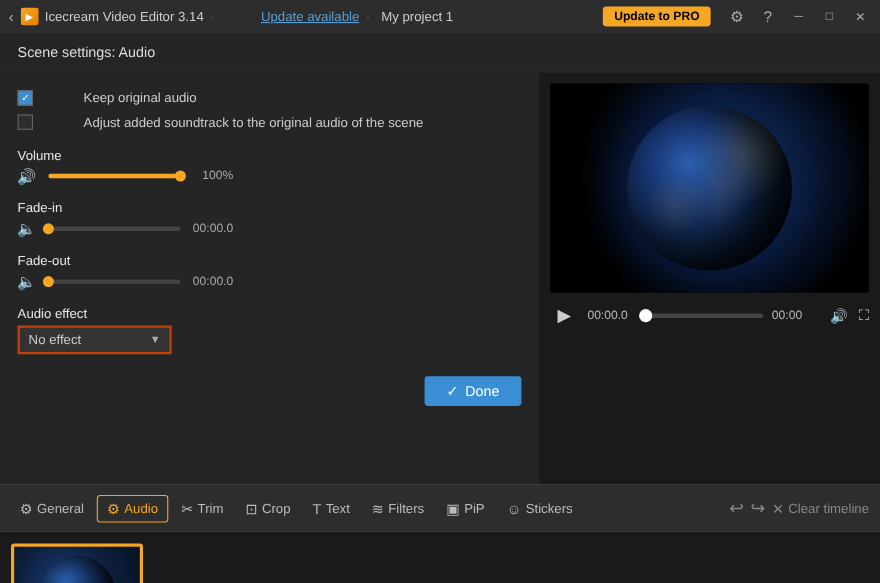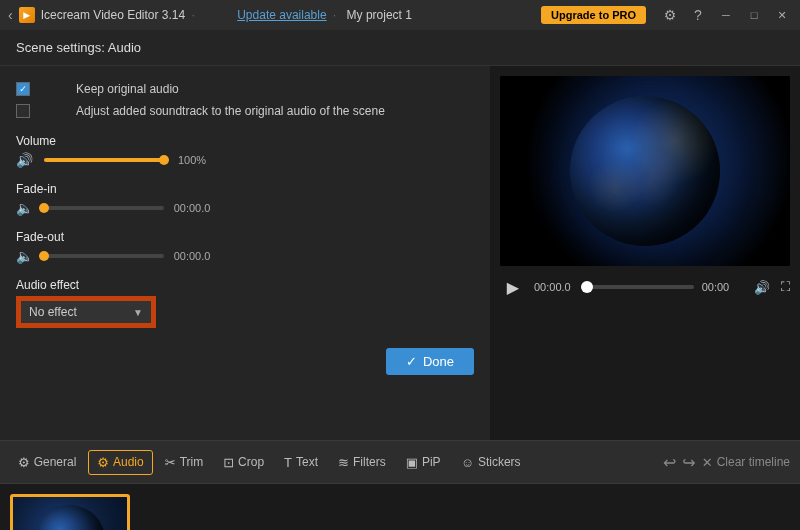--- a/index.html
+++ b/index.html
@@ -155,21 +155,21 @@
       background: #f5a623;
       border-radius: 50%;
       position: absolute;
       top: -3px;
       transform: translateX(-50%);
     }
     .slider-value {
       color: #aaa;
       font-size: 11px;
       min-width: 40px;
-      text-align: center;
+      text-align: right;
     }
 
     .checkbox-row {
       display: flex;
       align-items: center;
       gap: 6px;
       margin-bottom: 8px;
     }
     .checkbox-box {
       width: 14px;
@@ -185,21 +185,21 @@
     .checkbox-box.unchecked {
       background: #2d2d2d;
     }
     .checkbox-label {
       color: #ccc;
       font-size: 12px;
       margin-left: 40px;
     }
     .dropdown {
       background: #333;
-      border: 5px solid #c2410c;
+      border: 2px solid #c2410c;
       color: #ccc;
       padding: 4px 8px;
       font-size: 12px;
       width: 140px;
       display: flex;
       align-items: center;
       justify-content: space-between;
       cursor: pointer;
     }
     .dropdown-arrow { color: #aaa; font-size: 10px; }
@@ -418,21 +418,21 @@
   <span class="back-btn">‹</span>
   <div class="app-icon">
     <span>▶</span>
   </div>
   <span class="app-name">Icecream Video Editor 3.14</span>
   <span class="separator">·</span>
   <a class="update-link">Update available</a>
   <span class="separator">·</span>
   <span class="project-name">My project 1</span>
   <div class="spacer"></div>
-  <button class="upgrade-btn">Upgrade to PRO</button>
+  <button class="upgrade-btn">Update to PRO</button>
   <div class="title-icons">
     <span class="title-icon">⚙</span>
     <span class="title-icon">?</span>
     <span class="win-btn">─</span>
     <span class="win-btn">□</span>
     <span class="win-btn close">✕</span>
   </div>
 </div>
 
 <div id="page-title-bar">

